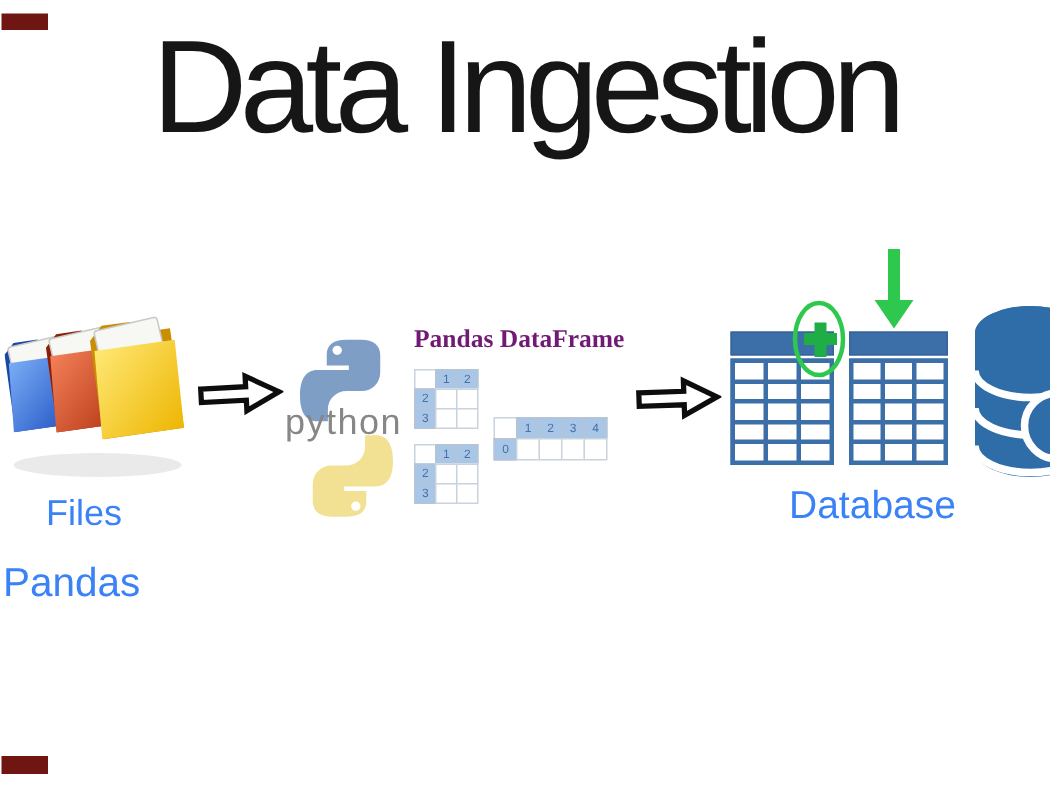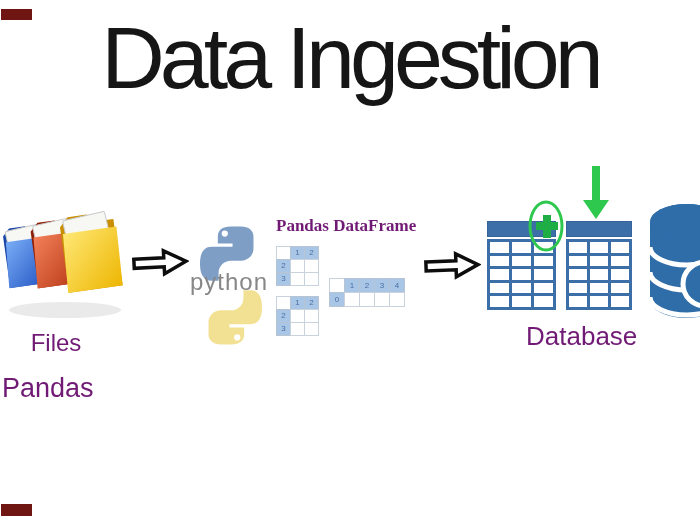--- a/index.html
+++ b/index.html
@@ -18,21 +18,21 @@
     overflow:hidden;font-family:"Liberation Sans",sans-serif;color:var(--text);border-radius:11px;
   }
   .corner-mark{position:absolute;background:var(--corner-red);}
   #mark-tl{left:1px;top:9px;width:31px;height:11px;}
   #mark-bl{left:1px;top:504px;width:31px;height:12px;}
   #title{
     position:absolute;left:0;top:12px;width:700px;margin:0;
     text-align:center;font-size:88px;font-weight:400;letter-spacing:-5px;
     line-height:1.05;color:#161616;white-space:nowrap;
   }
-  .stage-label{position:absolute;font-size:27px;color:#701a75;white-space:nowrap;}
+  .stage-label{position:absolute;font-size:27px;color:#3b82f6;white-space:nowrap;}
   #label-files{left:10px;top:329px;width:92px;text-align:center;font-size:24px;}
   #label-extract{left:2px;top:373px;}
   #label-transform{left:219px;top:368px;}
   #label-database{left:526px;top:321px;font-size:26px;}
   #label-load{left:500px;top:361px;}
   #folders-icon{position:absolute;left:3px;top:203px;}
   #arrow1{position:absolute;left:131px;top:246px;transform:rotate(-3deg);}
   #arrow2{position:absolute;left:423px;top:249px;transform:rotate(-2deg);}
   #python-logo{position:absolute;left:192px;top:225px;}
   #python-wordmark{

